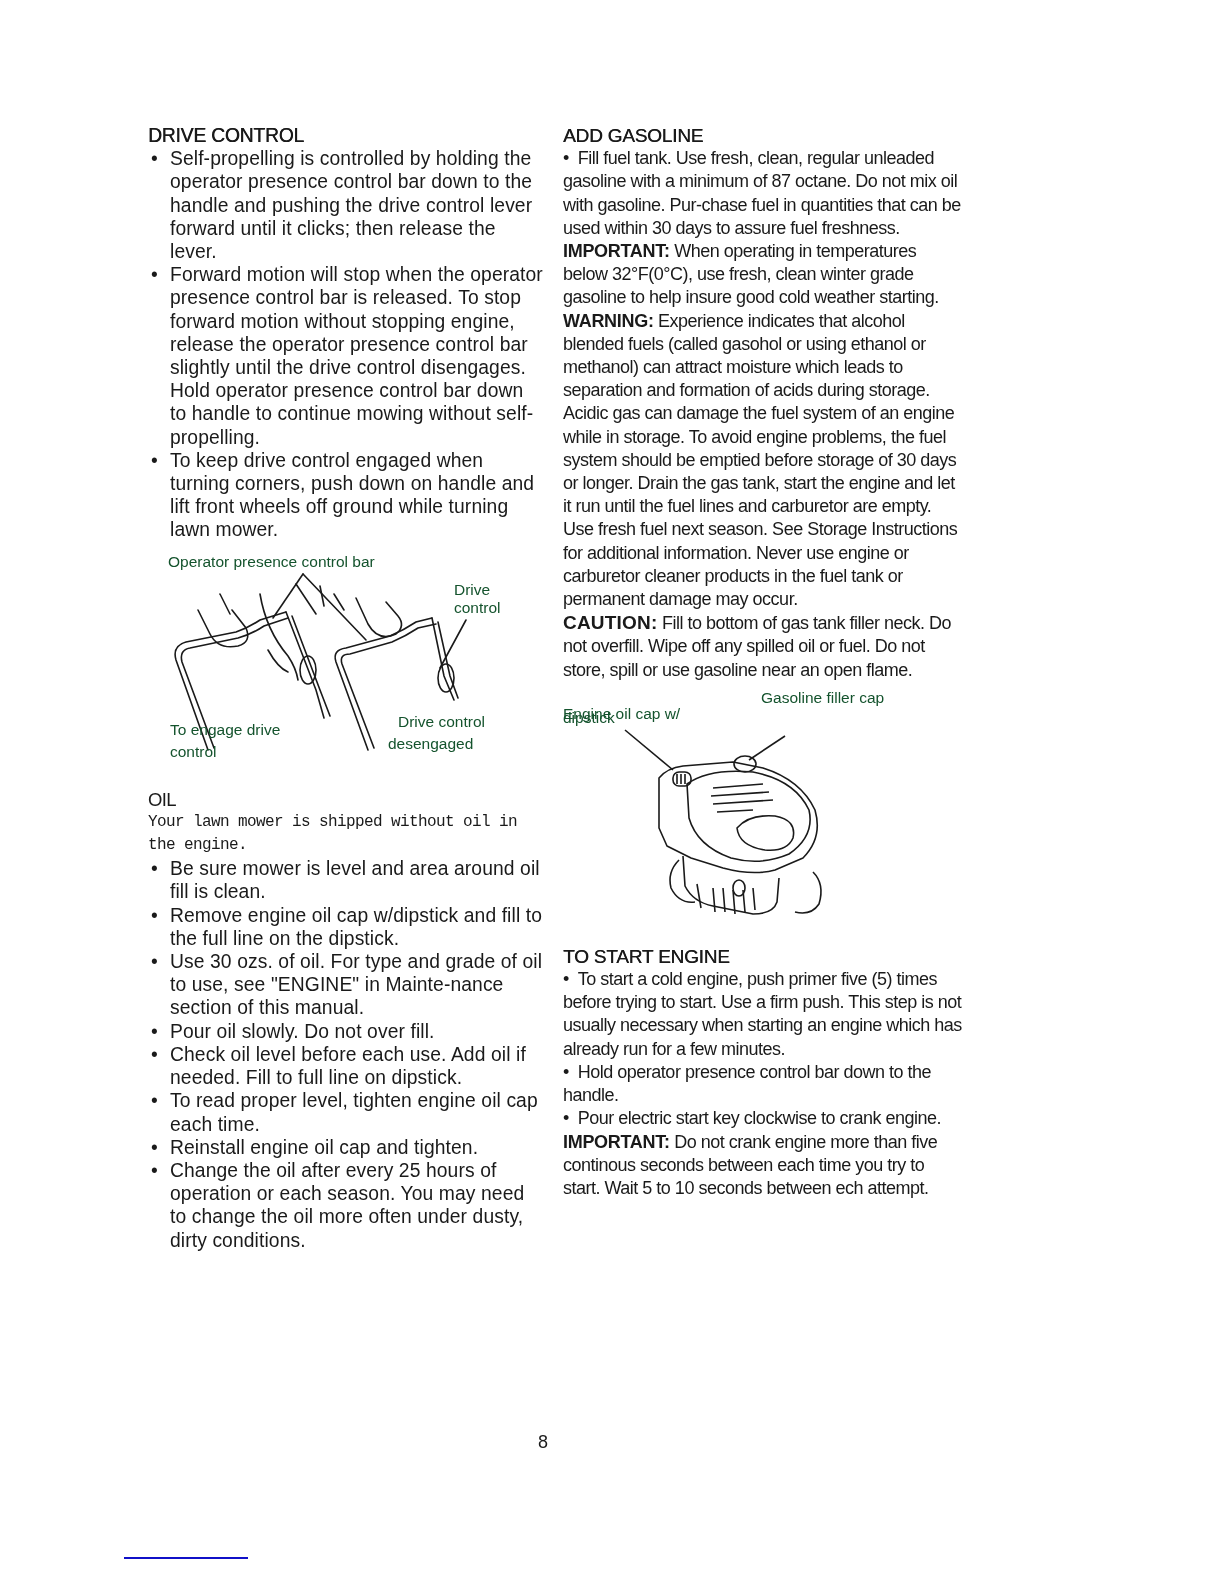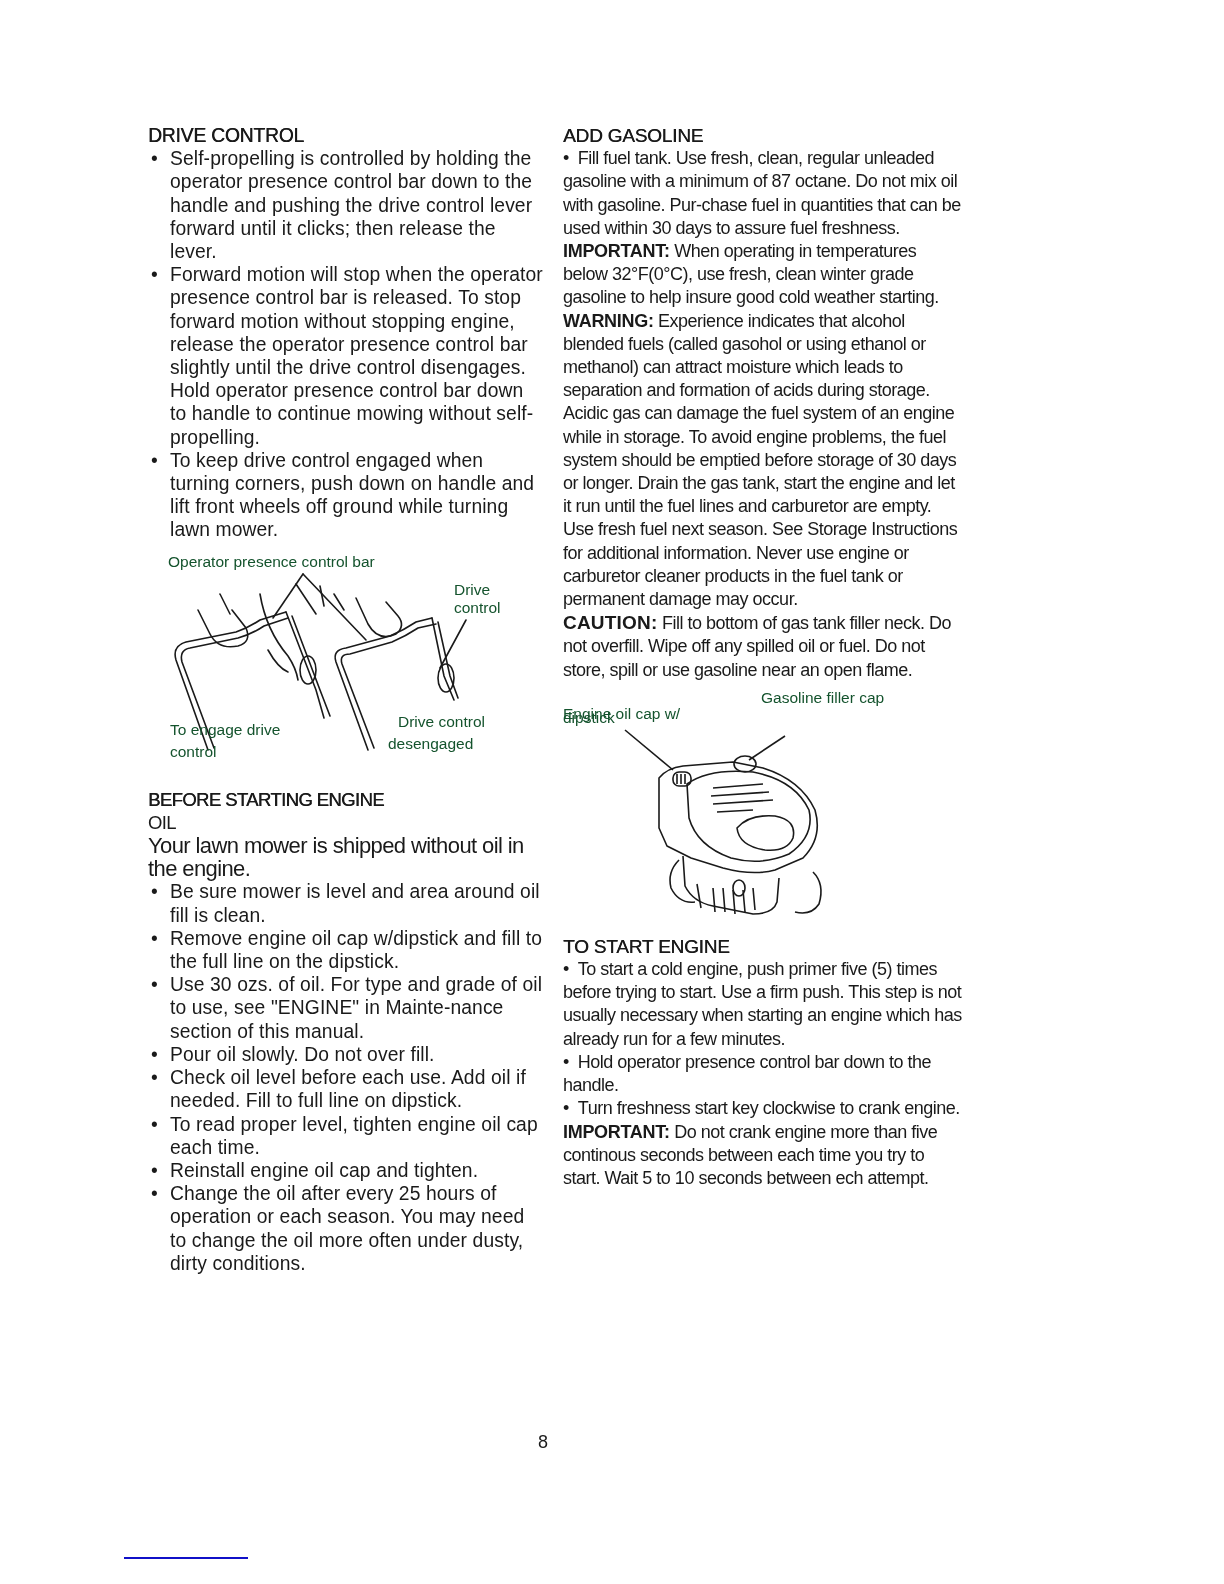--- a/index.html
+++ b/index.html
@@ -75,23 +75,22 @@
       <span class="fig-caption" style="left:22px; top:170px;">To engage drive</span>
       <span class="fig-caption" style="left:22px; top:192px;">control</span>
       <span class="fig-caption" style="left:250px; top:162px;">Drive control</span>
       <span class="fig-caption" style="left:240px; top:184px;">desengaged</span>
     </div>
   </section>
 
   <div class="gap-s"></div>
 
   <section style="margin-top:6px;">
-    <h2 class="heading" style="font-size:18.5px; letter-spacing:-0.6px;">BEFORE STARTING ENGINE</h2>
     <p class="para" style="font-size:18.5px; letter-spacing:-0.6px;">OIL</p>
-    <p class="para" style="font-size:22px; letter-spacing:-0.6px;">Your lawn mower  is shipped without oil in the engine.</p>
+    <p class="para" style="font-size:16px; letter-spacing:-0.6px;font-family:Liberation Mono, monospace;">Your lawn mower  is shipped without oil in the engine.</p>
     <ul class="bullets">
       <li>Be sure mower is level and area around oil fill is clean.</li>
       <li>Remove engine oil cap w/dipstick and fill to the full line on the dipstick.</li>
       <li>Use 30 ozs. of  oil.  For type and grade of oil to use, see "ENGINE" in Mainte-nance section of this manual.</li>
       <li>Pour oil slowly.  Do not over fill.</li>
       <li>Check oil level before each use.  Add oil if needed.  Fill to full line on dipstick.</li>
       <li>To read proper level, tighten engine oil cap each time.</li>
       <li>Reinstall engine oil cap and tighten.</li>
       <li>Change the oil after every 25 hours of operation or each season.  You may need to change the oil more often under dusty, dirty conditions.</li>
     </ul>
@@ -140,30 +139,30 @@
           <path d="M134 196 L138 220 M150 200 L152 224 M160 200 L162 224 M170 202 L172 226 M180 202 L182 224 M190 200 L192 222"></path>
 
           <path d="M116 172 Q104 184 108 200 Q116 216 132 214"></path>
           <path d="M250 184 Q262 196 256 216 Q248 228 232 224"></path>
           <ellipse cx="176" cy="200" rx="6" ry="8"></ellipse>
         </g>
       </svg>
     </div>
   </section>
 
-  <section style="margin-top:2px;">
+  <section style="margin-top:12px;">
     <h2 class="heading">TO START ENGINE</h2>
     <p class="para">
       <span class="inline-bullet">To start a cold engine, push primer five (5) times before trying to start.  Use a firm push. This step is not usually necessary when starting an engine which has already run for a few minutes.</span>
     </p>
     <p class="para">
       <span class="inline-bullet">Hold operator presence control bar down to the handle.</span>
     </p>
     <p class="para">
-      <span class="inline-bullet">Turn freshness start key clockwise to crank engine.</span>
+      <span class="inline-bullet">Pour electric start key clockwise to crank engine.</span>
     </p>
     <p class="para">
       <span class="label-bold">IMPORTANT:</span><span>  Do not crank engine more than five continous seconds between each time you try to start. Wait 5 to 10 seconds between ech attempt.</span>
     </p>
   </section>
 </div>
 
 <div class="page-number">8</div>
 <div class="blue-rule"></div>
 

